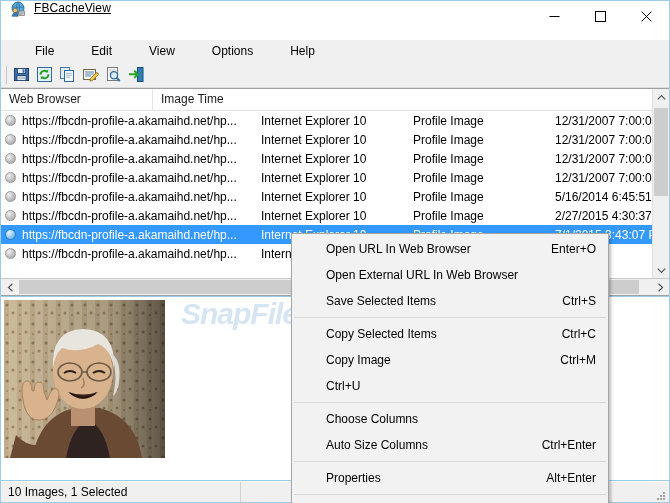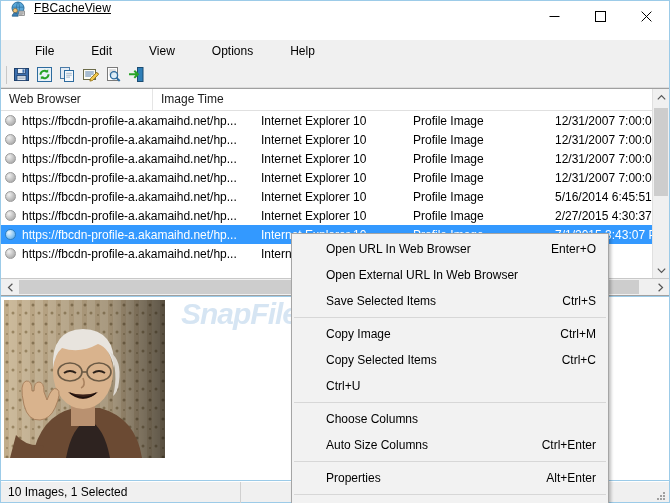--- a/index.html
+++ b/index.html
@@ -538,28 +538,28 @@
       <span class="ctx-accel"></span>
     </div>
     <div class="ctx-item">
       <span class="ctx-label">Save Selected Items</span>
       <span class="ctx-accel">Ctrl+S</span>
     </div>
 
     <div class="ctx-sep"></div>
 
     <div class="ctx-item">
+      <span class="ctx-label">Copy Selected Items</span>
+      <span class="ctx-accel">Ctrl+C</span>
+    </div>
+    <div class="ctx-item">
       <span class="ctx-label">Copy Image</span>
       <span class="ctx-accel">Ctrl+M</span>
     </div>
     <div class="ctx-item">
-      <span class="ctx-label">Copy Selected Items</span>
-      <span class="ctx-accel">Ctrl+C</span>
-    </div>
-    <div class="ctx-item">
       <span class="ctx-accel">Ctrl+U</span>
     </div>
 
     <div class="ctx-sep"></div>
 
     <div class="ctx-item">
       <span class="ctx-label">Choose Columns</span>
       <span class="ctx-accel"></span>
     </div>
     <div class="ctx-item">

